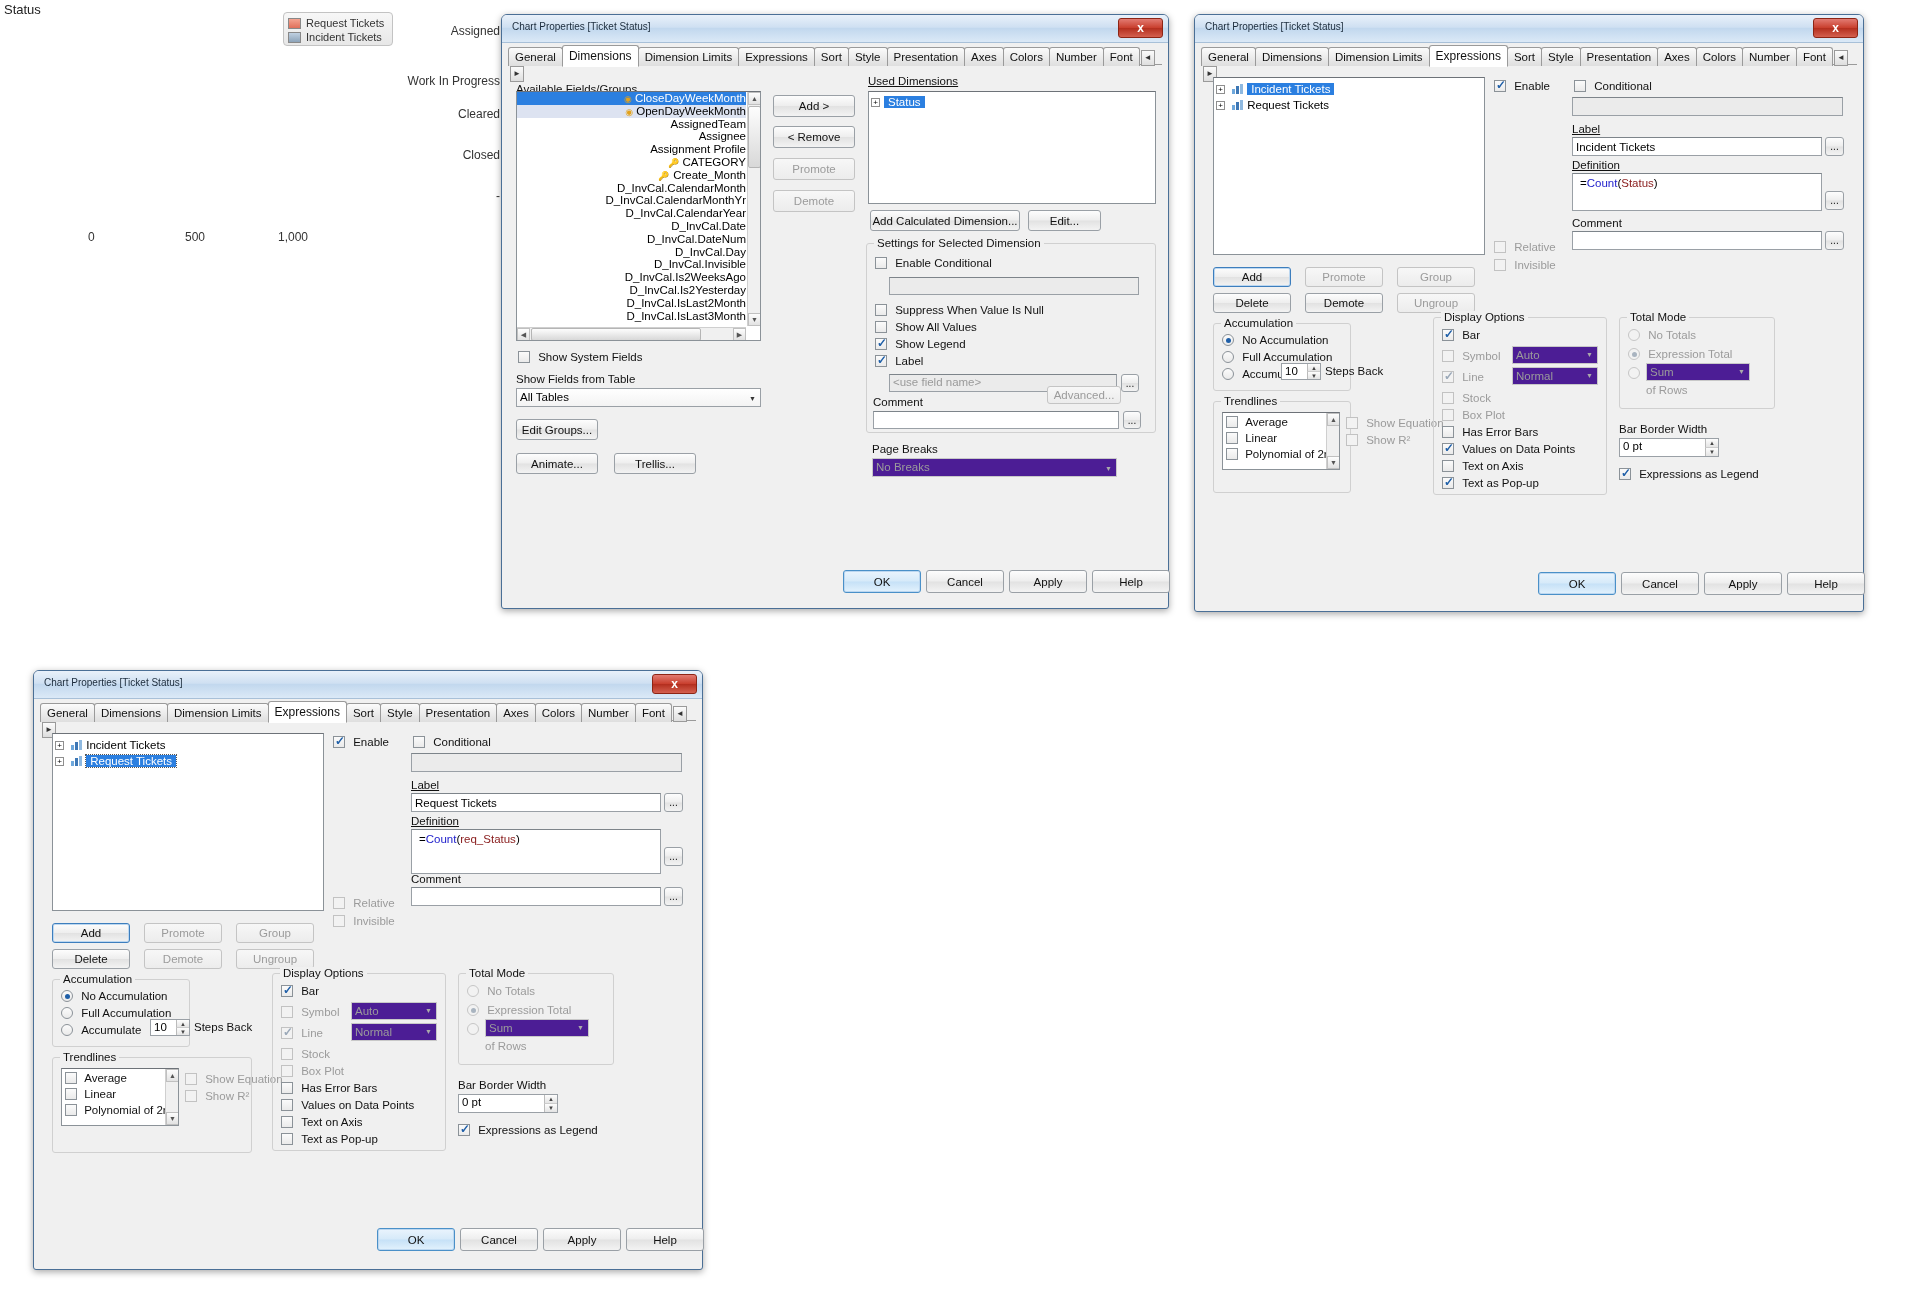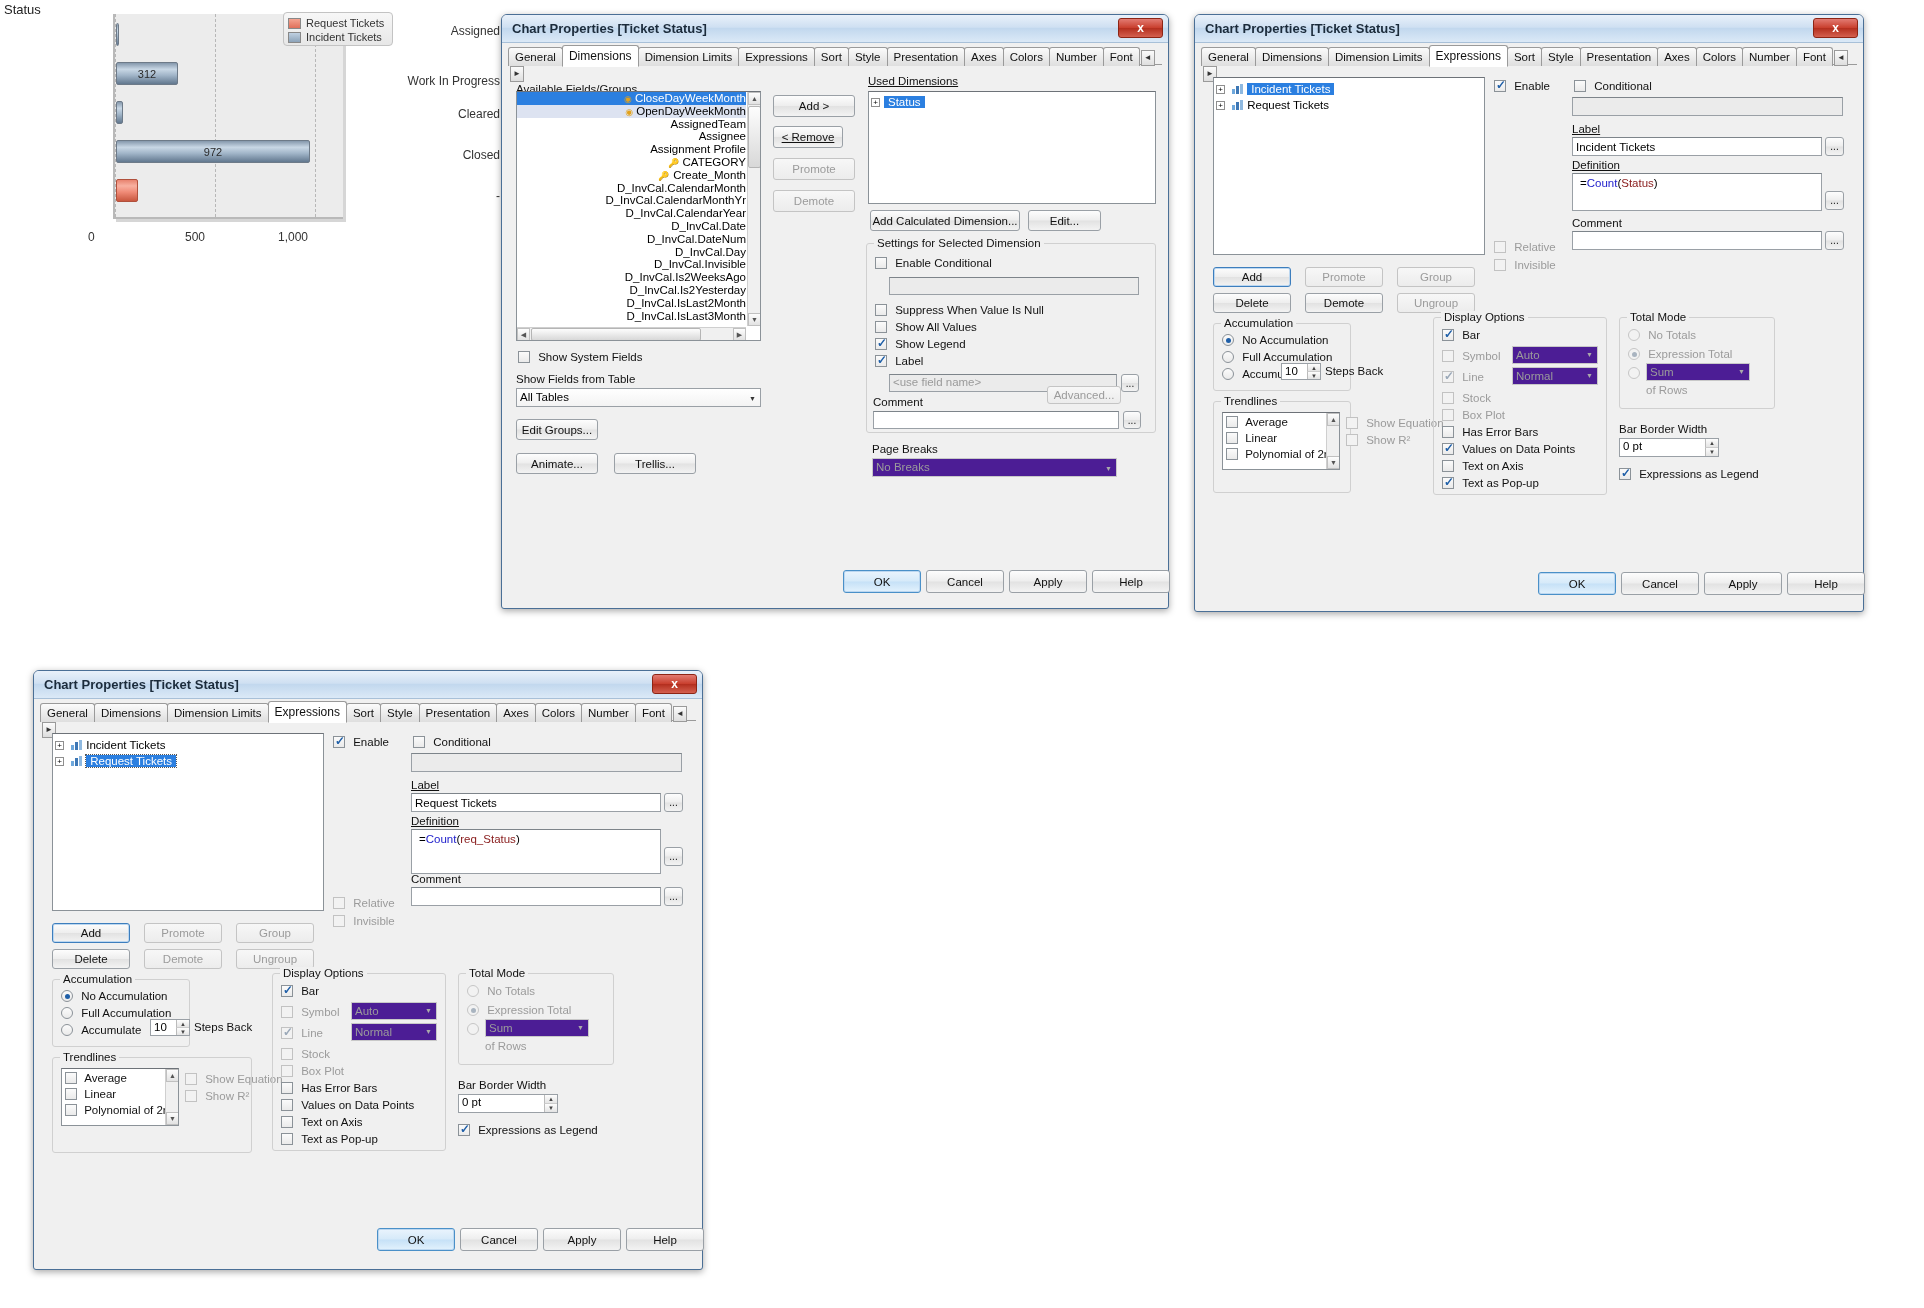--- a/index.html
+++ b/index.html
@@ -48,21 +48,21 @@
     border-radius:6px 6px 3px 3px;
     box-shadow:0 2px 7px rgba(0,0,0,.35);
   }
   .win-chrome {
     position:absolute; left:0; right:0; top:0; height:28px;
     background:linear-gradient(to bottom,#e9f1fa 0%,#cfe0f2 45%,#c2d8ee 50%,#dbe9f7 100%);
     border-radius:5px 5px 0 0;
     border-bottom:1px solid #a8c0d8;
   }
   .win-title {
-    position:absolute; left:10px; top:6px; font-size:13px; color:#1b2b3b;font-weight:bold;
+    position:absolute; left:10px; top:6px; font-size:10px; color:#1b2b3b;
   }
   .win-close {
     position:absolute; right:5px; top:3px; width:45px; height:20px;
     background:linear-gradient(to bottom,#e27b72 0%,#c9402f 48%,#b42f1f 52%,#d4604f 100%);
     border:1px solid #8d2515; border-radius:3px;
     color:#fff; font-size:12px; font-weight:bold; text-align:center; line-height:18px;
     cursor:pointer;
   }
   .win-body { position:absolute; left:6px; right:6px; top:30px; bottom:6px; }
 
@@ -163,35 +163,20 @@
   .treeitem .selbg { background:#2b7fe0; color:#fff; padding:0 4px; }
 
   .dotted-focus { outline:1px dotted #555; outline-offset:0; }
 </style>
 </head>
 <body>
 
 <div class="chart-wrap">
   <div class="chart-title">Status</div>
 
-  <div class="chart-plot">
-    <div class="gridline" style="left:0px"></div>
-    <div class="gridline" style="left:100px"></div>
-    <div class="gridline" style="left:200px"></div>
-
-    <div class="bar bblue" style="left:1px; top:9px;  width:3px;"></div>
-    <div class="bar bblue" style="left:1px; top:48px; width:62px;">
-      <span class="bar-label">312</span>
-    </div>
-    <div class="bar bblue" style="left:1px; top:87px; width:7px;"></div>
-    <div class="bar bblue" style="left:1px; top:126px; width:194px;">
-      <span class="bar-label">972</span>
-    </div>
-    <div class="bar bred" style="left:1px; top:165px; width:22px;"></div>
-  </div>
 
   <div class="ycat" style="top:24px;  width:105px;">Assigned</div>
   <div class="ycat" style="top:58px;  width:105px;margin-top:16px;">Work In Progress</div>
   <div class="ycat" style="top:107px; width:105px;">Cleared</div>
   <div class="ycat" style="top:148px; width:105px;">Closed</div>
   <div class="ycat" style="top:189px; width:105px;">-</div>
 
   <div class="xtick" style="left:88px;  top:230px;">0</div>
   <div class="xtick" style="left:185px; top:230px;">500</div>
   <div class="xtick" style="left:278px; top:230px;">1,000</div>
@@ -257,21 +242,21 @@
       <span style="margin-left:5px;">Show System Fields</span>
     </div>
     <div class="lbl" style="position:absolute; left:8px; top:328px;">Show Fields from Table</div>
     <div class="combo" style="position:absolute; left:8px; top:343px; width:245px; height:19px; line-height:15px;">All Tables</div>
 
     <div class="btn" style="position:absolute; left:8px; top:374px; width:82px; height:21px;">Edit Groups...</div>
     <div class="btn" style="position:absolute; left:8px; top:408px; width:82px; height:21px;">Animate...</div>
     <div class="btn" style="position:absolute; left:106px; top:408px; width:82px; height:21px;">Trellis...</div>
 
     <div class="btn" style="position:absolute; left:265px; top:50px; width:82px; height:22px;">Add &gt;</div>
-    <div class="btn" style="position:absolute; left:265px; top:81px; width:70px; height:22px;text-decoration:underline;">&lt; Remove</div>
+    <div class="btn" style="position:absolute; left:265px; top:81px; width:82px; height:22px;">&lt; Remove</div>
     <div class="btn disabled" style="position:absolute; left:265px; top:113px; width:82px; height:22px;">Promote</div>
     <div class="btn disabled" style="position:absolute; left:265px; top:145px; width:82px; height:22px;">Demote</div>
 
     <div class="lbl ul1" style="position:absolute; left:360px; top:30px;">Used Dimensions</div>
     <div class="listbox" style="position:absolute; left:360px; top:46px; width:288px; height:113px;">
       <div class="treeitem" style="padding-top:2px;">
         <span class="texp">+</span><span class="selbg">Status</span>
       </div>
     </div>
     <div class="btn" style="position:absolute; left:362px; top:165px; width:150px; height:21px;">Add Calculated Dimension...</div>

